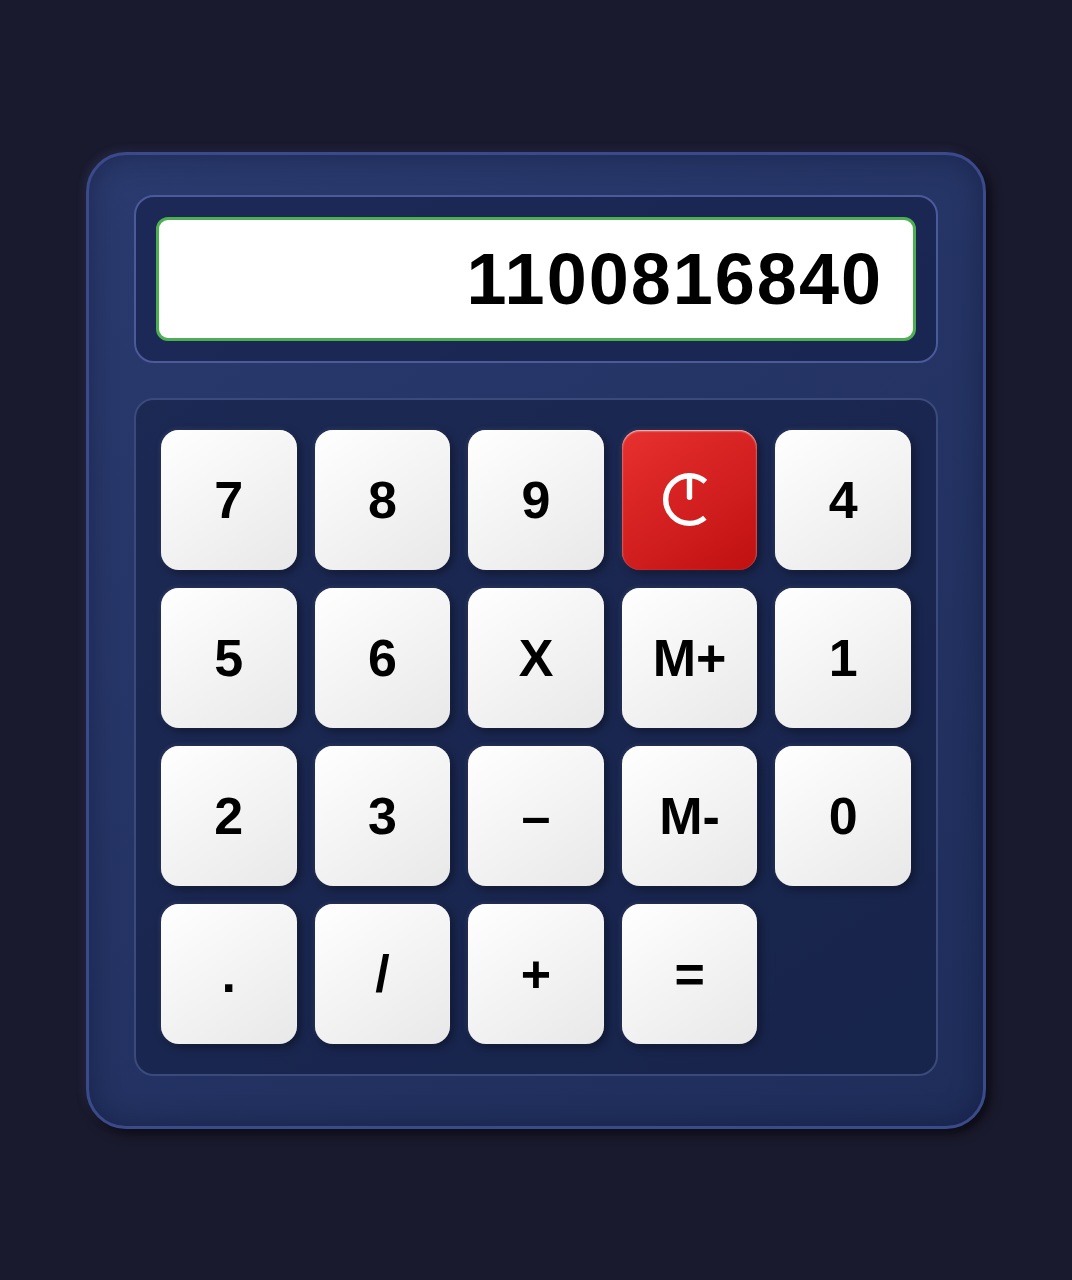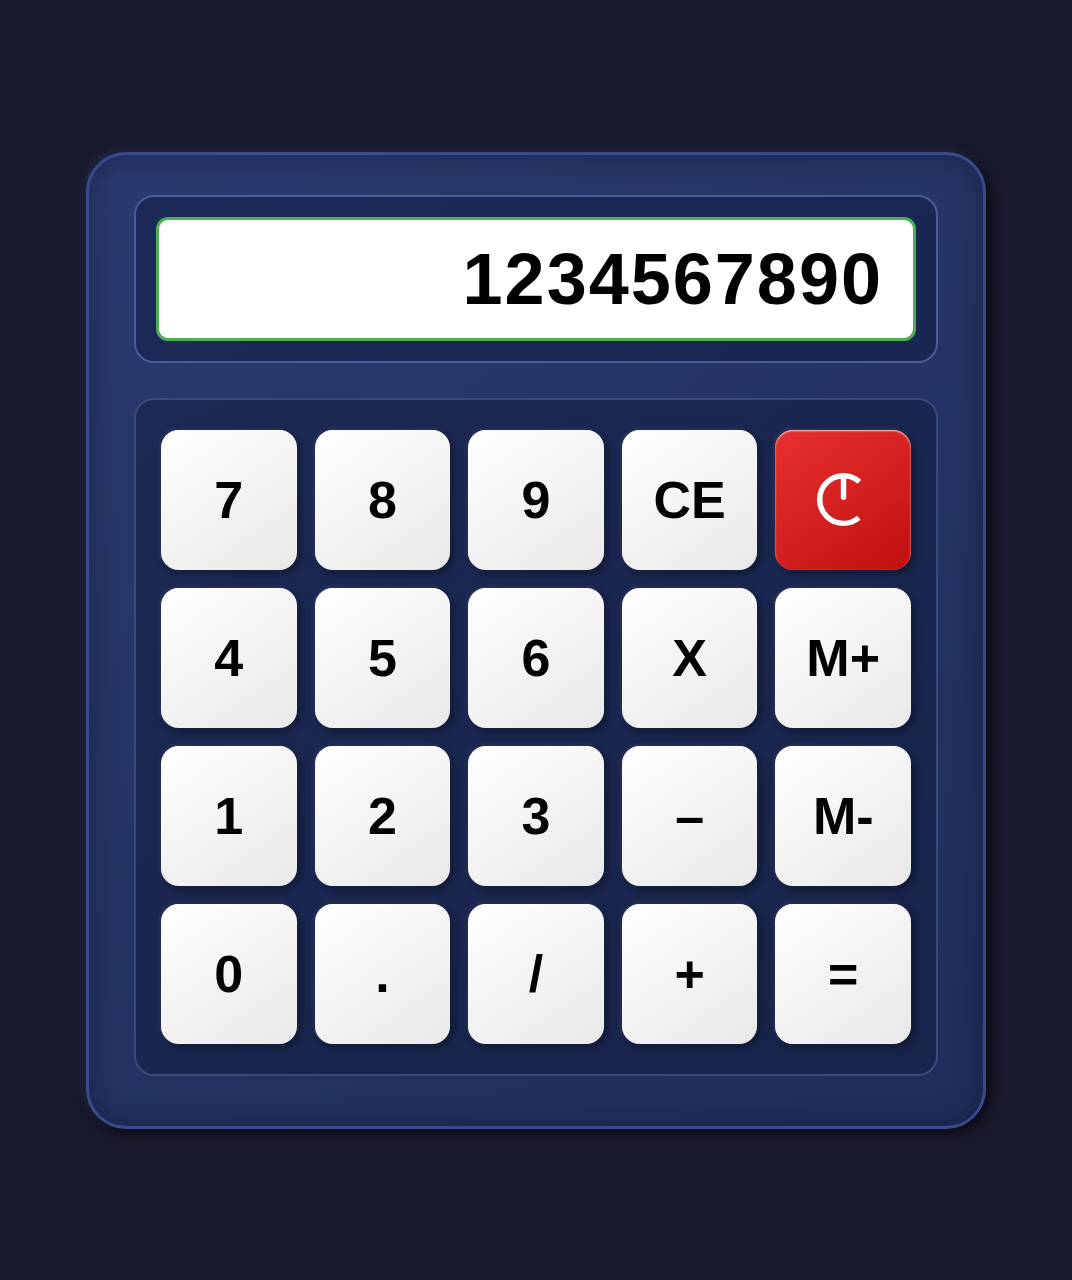--- a/index.html
+++ b/index.html
@@ -99,30 +99,29 @@
     .power-icon svg {
       width: 100%;
       height: 100%;
     }
   </style>
 </head>
 <body>
 
 <div class="calculator">
   <div class="display-wrapper">
-    <div class="display">1234567890</div>
+    <div class="display">1100816840</div>
   </div>
 
   <div class="keypad-wrapper">
     <div class="keypad">
 
       <button class="btn">7</button>
       <button class="btn">8</button>
       <button class="btn">9</button>
-      <button class="btn">CE</button>
       <button class="btn btn-power">
         <span class="power-icon">
           <svg viewBox="0 0 60 60" xmlns="http://www.w3.org/2000/svg">
             <circle cx="30" cy="30" r="22" fill="none" stroke="white" stroke-width="5" stroke-dasharray="100 38" stroke-dashoffset="-19"></circle>
             <line x1="30" y1="8" x2="30" y2="28" stroke="white" stroke-width="5" stroke-linecap="round"></line>
           </svg>
         </span>
       </button>
 
       <button class="btn">4</button>

